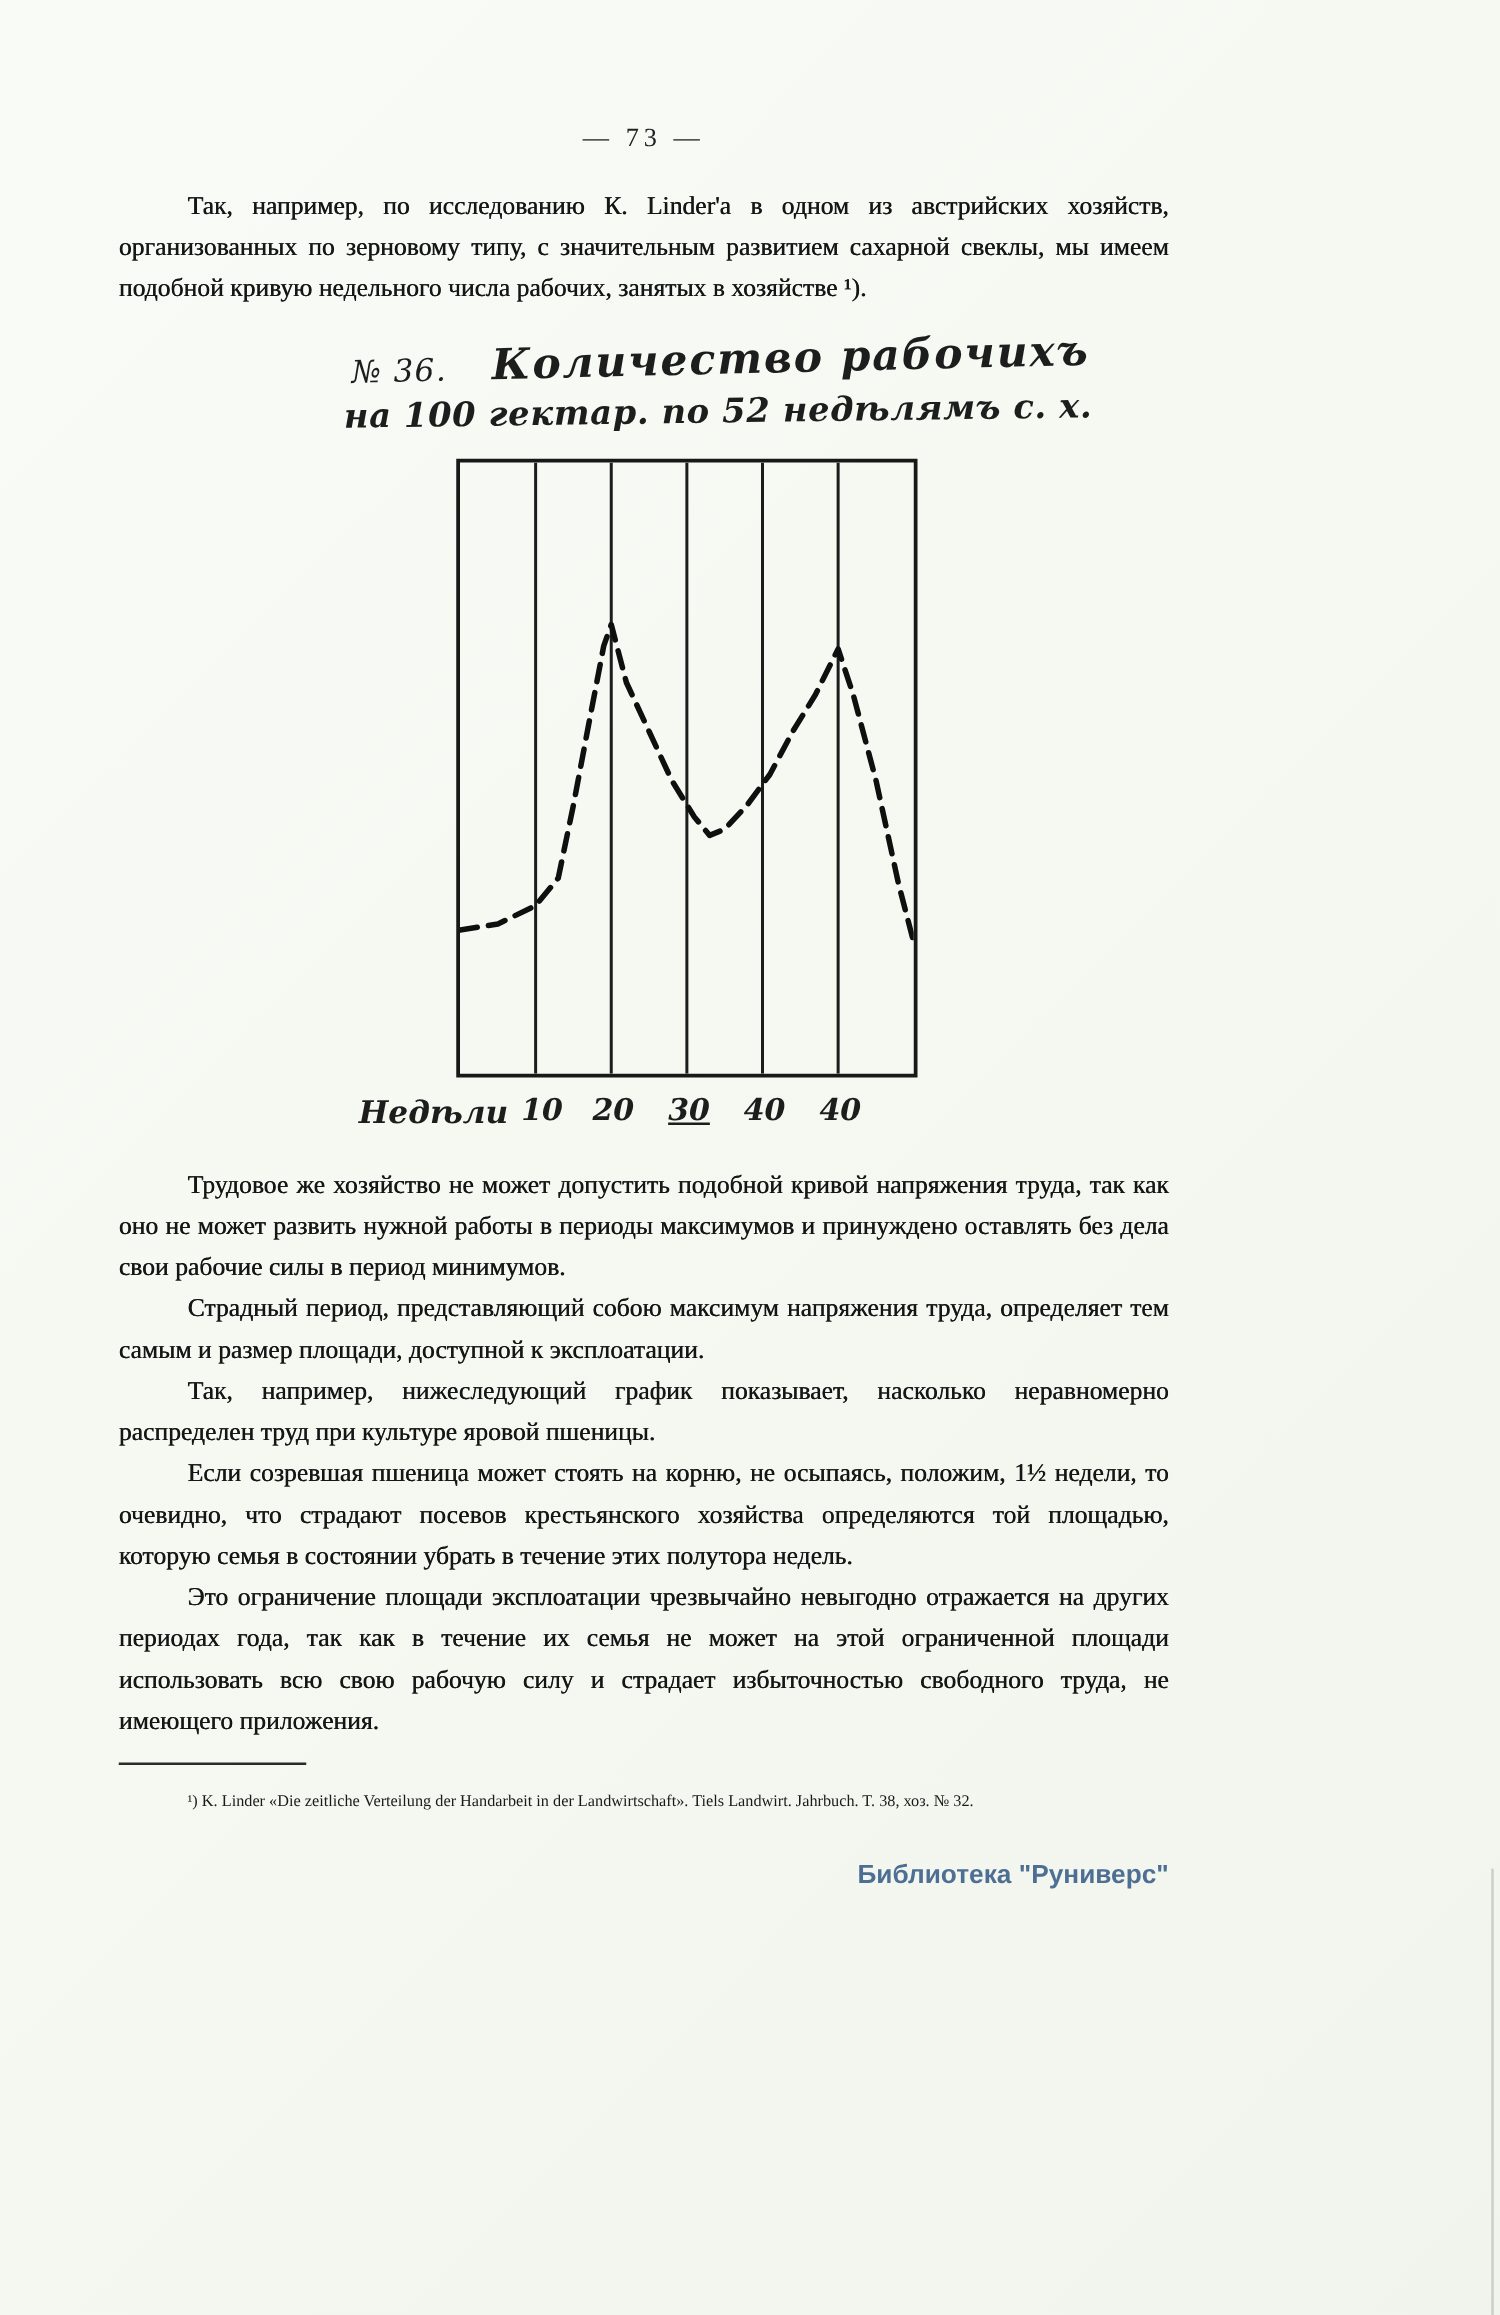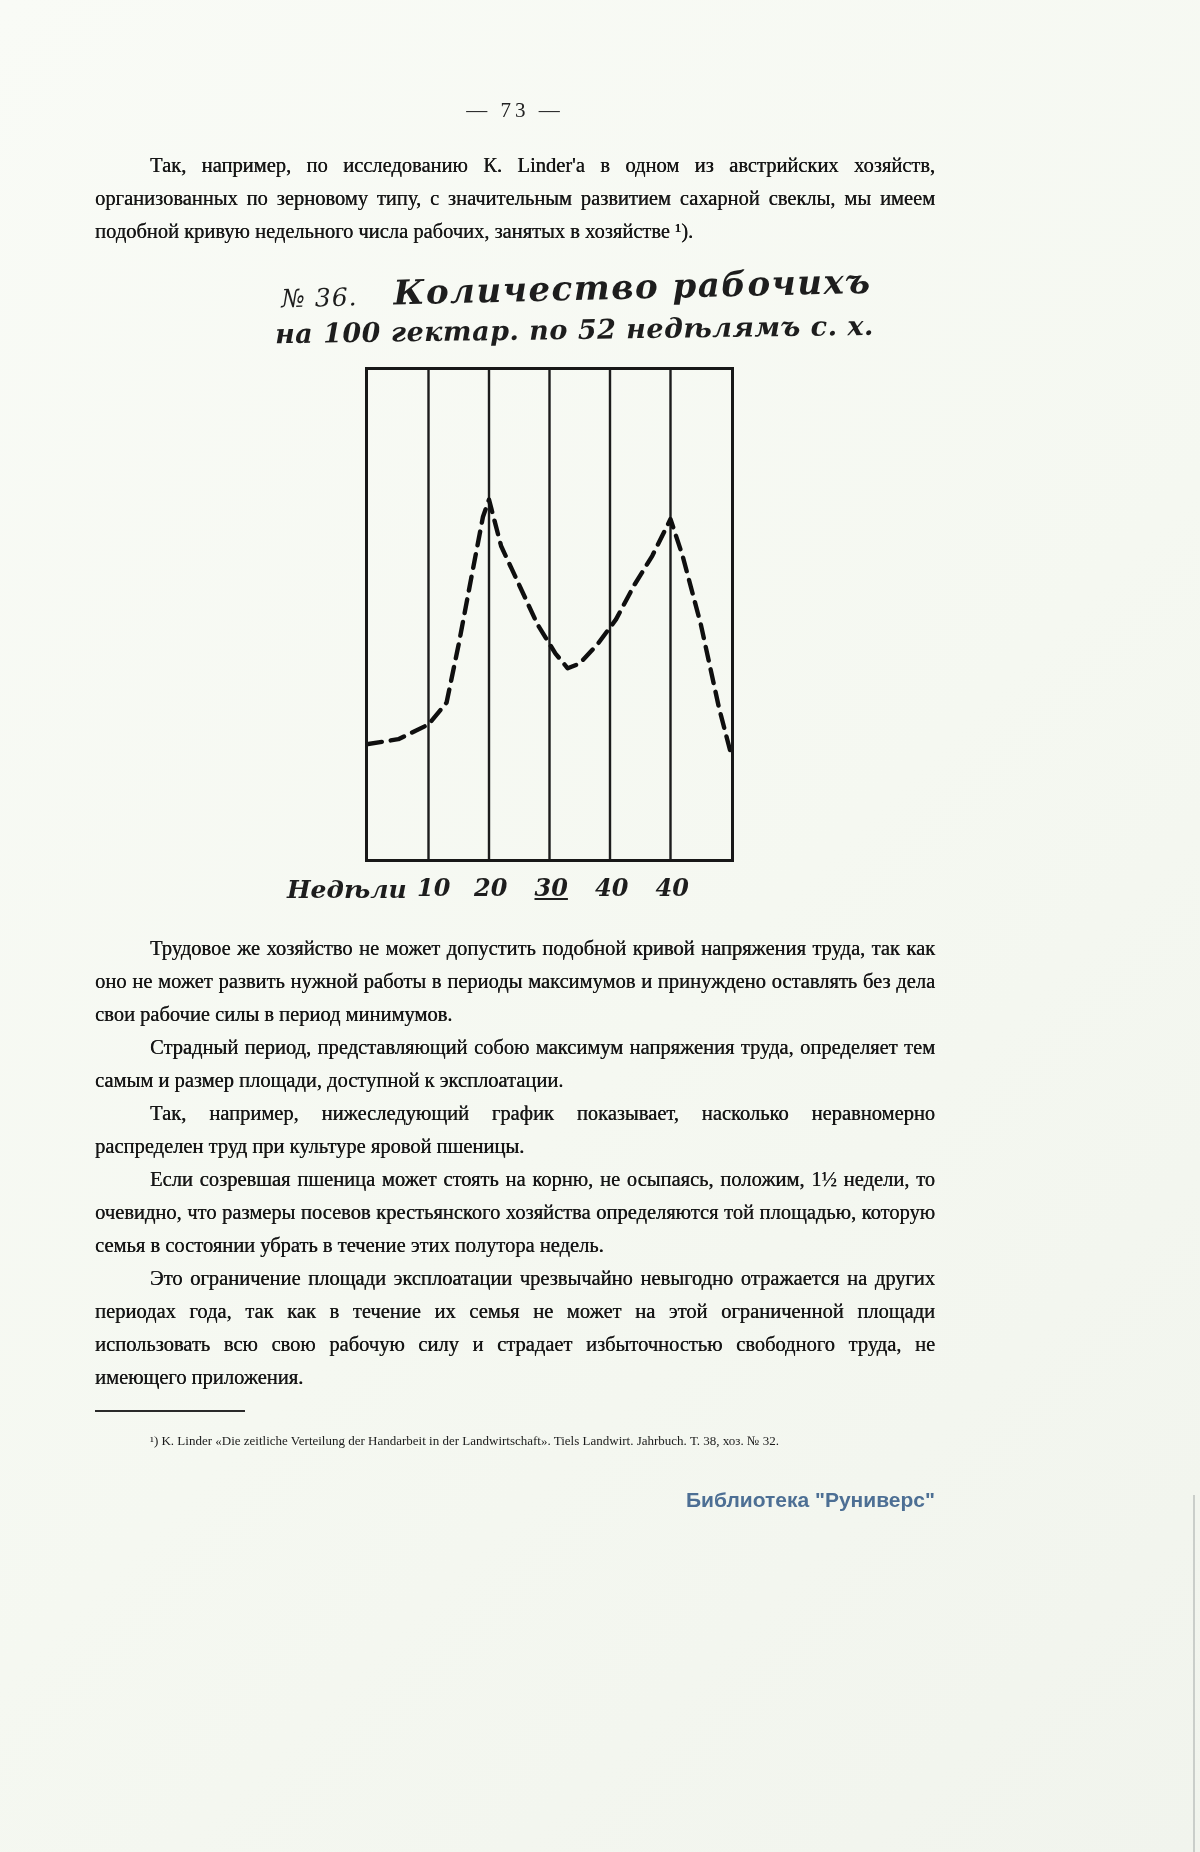--- a/index.html
+++ b/index.html
@@ -90,21 +90,21 @@
           <span class="tick-label hand" style="left: 439.5px; text-decoration: underline;">30</span>
           <span class="tick-label hand" style="left: 500px;">40</span>
           <span class="tick-label hand" style="left: 560.5px;">40</span>
         </div>
     </div>
 
     <div class="main-text">
       <p class="body-para">Трудовое же хозяйство не может допустить подобной кривой напряжения труда, так как оно не может развить нужной работы в периоды максимумов и принуждено оставлять без дела свои рабочие силы в период минимумов.</p>
       <p class="body-para">Страдный период, представляющий собою максимум напряжения труда, определяет тем самым и размер площади, доступной к эксплоатации.</p>
       <p class="body-para">Так, например, нижеследующий график показывает, насколько неравномерно распределен труд при культуре яровой пшеницы.</p>
-      <p class="body-para">Если созревшая пшеница может стоять на корню, не осыпаясь, положим, 1½ недели, то очевидно, что размеры посевов крестьянского хозяйства определяются той площадью, которую семья в состоянии убрать в течение этих полутора недель.</p>
+      <p class="body-para">Если созревшая пшеница может стоять на корню, не осыпаясь, положим, 1½ недели, то очевидно, что страдают посевов крестьянского хозяйства определяются той площадью, которую семья в состоянии убрать в течение этих полутора недель.</p>
       <p class="body-para">Это ограничение площади эксплоатации чрезвычайно невыгодно отражается на других периодах года, так как в течение их семья не может на этой ограниченной площади использовать всю свою рабочую силу и страдает избыточностью свободного труда, не имеющего приложения.</p>
     </div>
 
     <div class="footnote-rule"></div>
     <p class="footnote">¹) K. Linder «Die zeitliche Verteilung der Handarbeit in der Landwirtschaft». Tiels Landwirt. Jahrbuch. T. 38, хоз. № 32.</p>
 
     <div class="watermark" style="color: rgb(77, 111, 148);">Библиотека "Руниверс"</div>
   </div>
 
   <div class="edge-right"></div>

